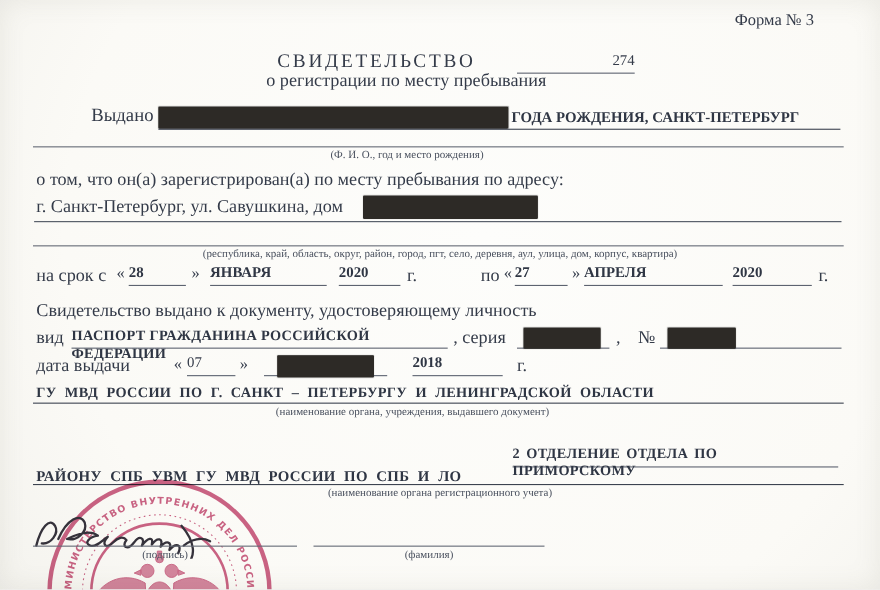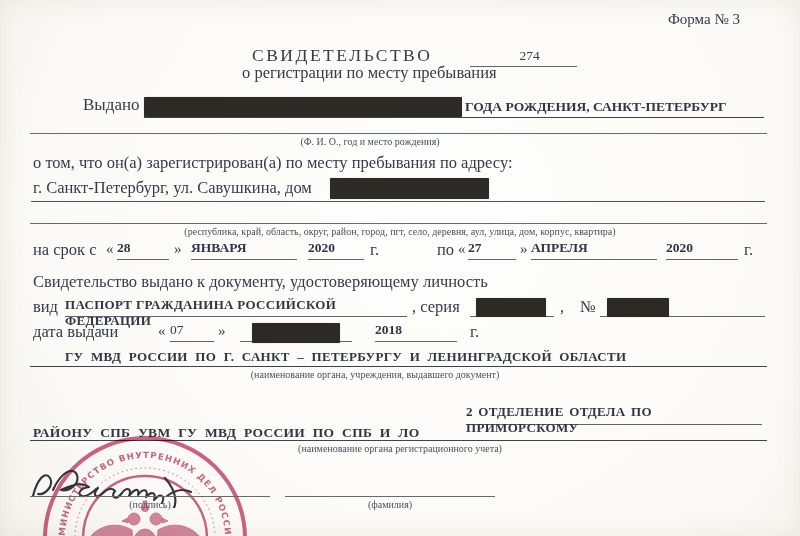--- a/index.html
+++ b/index.html
@@ -24,21 +24,21 @@
   svg text{font-family:"DejaVu Sans","Liberation Sans",sans-serif;}
 </style>
 </head>
 <body>
 
 <div class="page">
 
   <div class="abs" style="top:11px;left:668px;font-size:15px;">Форма № 3</div>
 
   <div class="abs" style="top:45px;left:252px;font-size:17.5px;letter-spacing:2.5px;">СВИДЕТЕЛЬСТВО</div>
-  <div class="abs useg" style="top:46px;left:470px;width:107px;height:20px;text-align:center;">
+  <div class="abs useg" style="top:46px;left:470px;width:107px;height:20px;text-align:right;">
     <span style="font-size:13.5px;padding-left:12px;">274</span>
   </div>
   <div class="abs t16" style="top:63px;left:242px;">о регистрации по месту пребывания</div>
 
   <div class="abs t17" style="top:95px;left:83px;">Выдано</div>
   <div class="redact" style="top:97px;left:144px;width:318px;height:20px;"></div>
   <div class="abs bval" style="top:99px;left:465px;">ГОДА РОЖДЕНИЯ, САНКТ-ПЕТЕРБУРГ</div>
   <div class="hline" style="top:117px;left:144px;width:620px;border-top-color:#3c4350;"></div>
 
   <div class="hline" style="top:133px;left:30px;width:737px;"></div>
@@ -88,21 +88,21 @@
     <span class="abs t16" style="top:322px;left:33px;">дата выдачи</span>
     <span class="abs q" style="top:323px;left:158px;">«</span>
     <div class="abs useg" style="top:322px;left:170px;width:44px;height:19px;font-size:13.5px;">07</div>
     <span class="abs q" style="top:323px;left:218px;">»</span>
     <div class="abs useg" style="top:322px;left:240px;width:112px;height:19px;"></div>
     <div class="redact" style="top:323px;left:252px;width:88px;height:20px;"></div>
     <div class="abs useg bval" style="top:322px;left:375px;width:82px;height:19px;">2018</div>
     <span class="abs t16" style="top:322px;left:470px;">г.</span>
   </div>
 
-  <div class="abs bcaps" style="top:349px;left:33px;word-spacing:4px;margin-left:32px;">ГУ МВД РОССИИ ПО Г. САНКТ – ПЕТЕРБУРГУ И ЛЕНИНГРАДСКОЙ ОБЛАСТИ</div>
+  <div class="abs bcaps" style="top:349px;left:33px;word-spacing:4px;">ГУ МВД РОССИИ ПО Г. САНКТ – ПЕТЕРБУРГУ И ЛЕНИНГРАДСКОЙ ОБЛАСТИ</div>
   <div class="hline" style="top:366px;left:30px;width:737px;border-top-color:#3c4350;"></div>
   <div class="abs cap" style="top:369px;left:30px;width:690px;">(наименование органа, учреждения, выдавшего документ)</div>
 
   <div class="abs useg bcaps" style="top:404px;left:466px;width:296px;height:20px;word-spacing:2px;">2 ОТДЕЛЕНИЕ ОТДЕЛА  ПО ПРИМОРСКОМУ</div>
   <div class="abs bcaps" style="top:425px;left:33px;font-size:13.5px;word-spacing:4px;">РАЙОНУ СПБ УВМ  ГУ  МВД РОССИИ  ПО СПБ  И  ЛО</div>
   <div class="hline" style="top:440px;left:30px;width:737px;border-top-color:#3c4350;"></div>
   <div class="abs cap" style="top:443px;left:0;width:800px;">(наименование органа регистрационного учета)</div>
 
   <svg class="abs" style="top:428px;left:35px;mix-blend-mode:multiply;opacity:.85;z-index:5;" width="220" height="220" viewBox="0 0 220 220">
     <defs>

